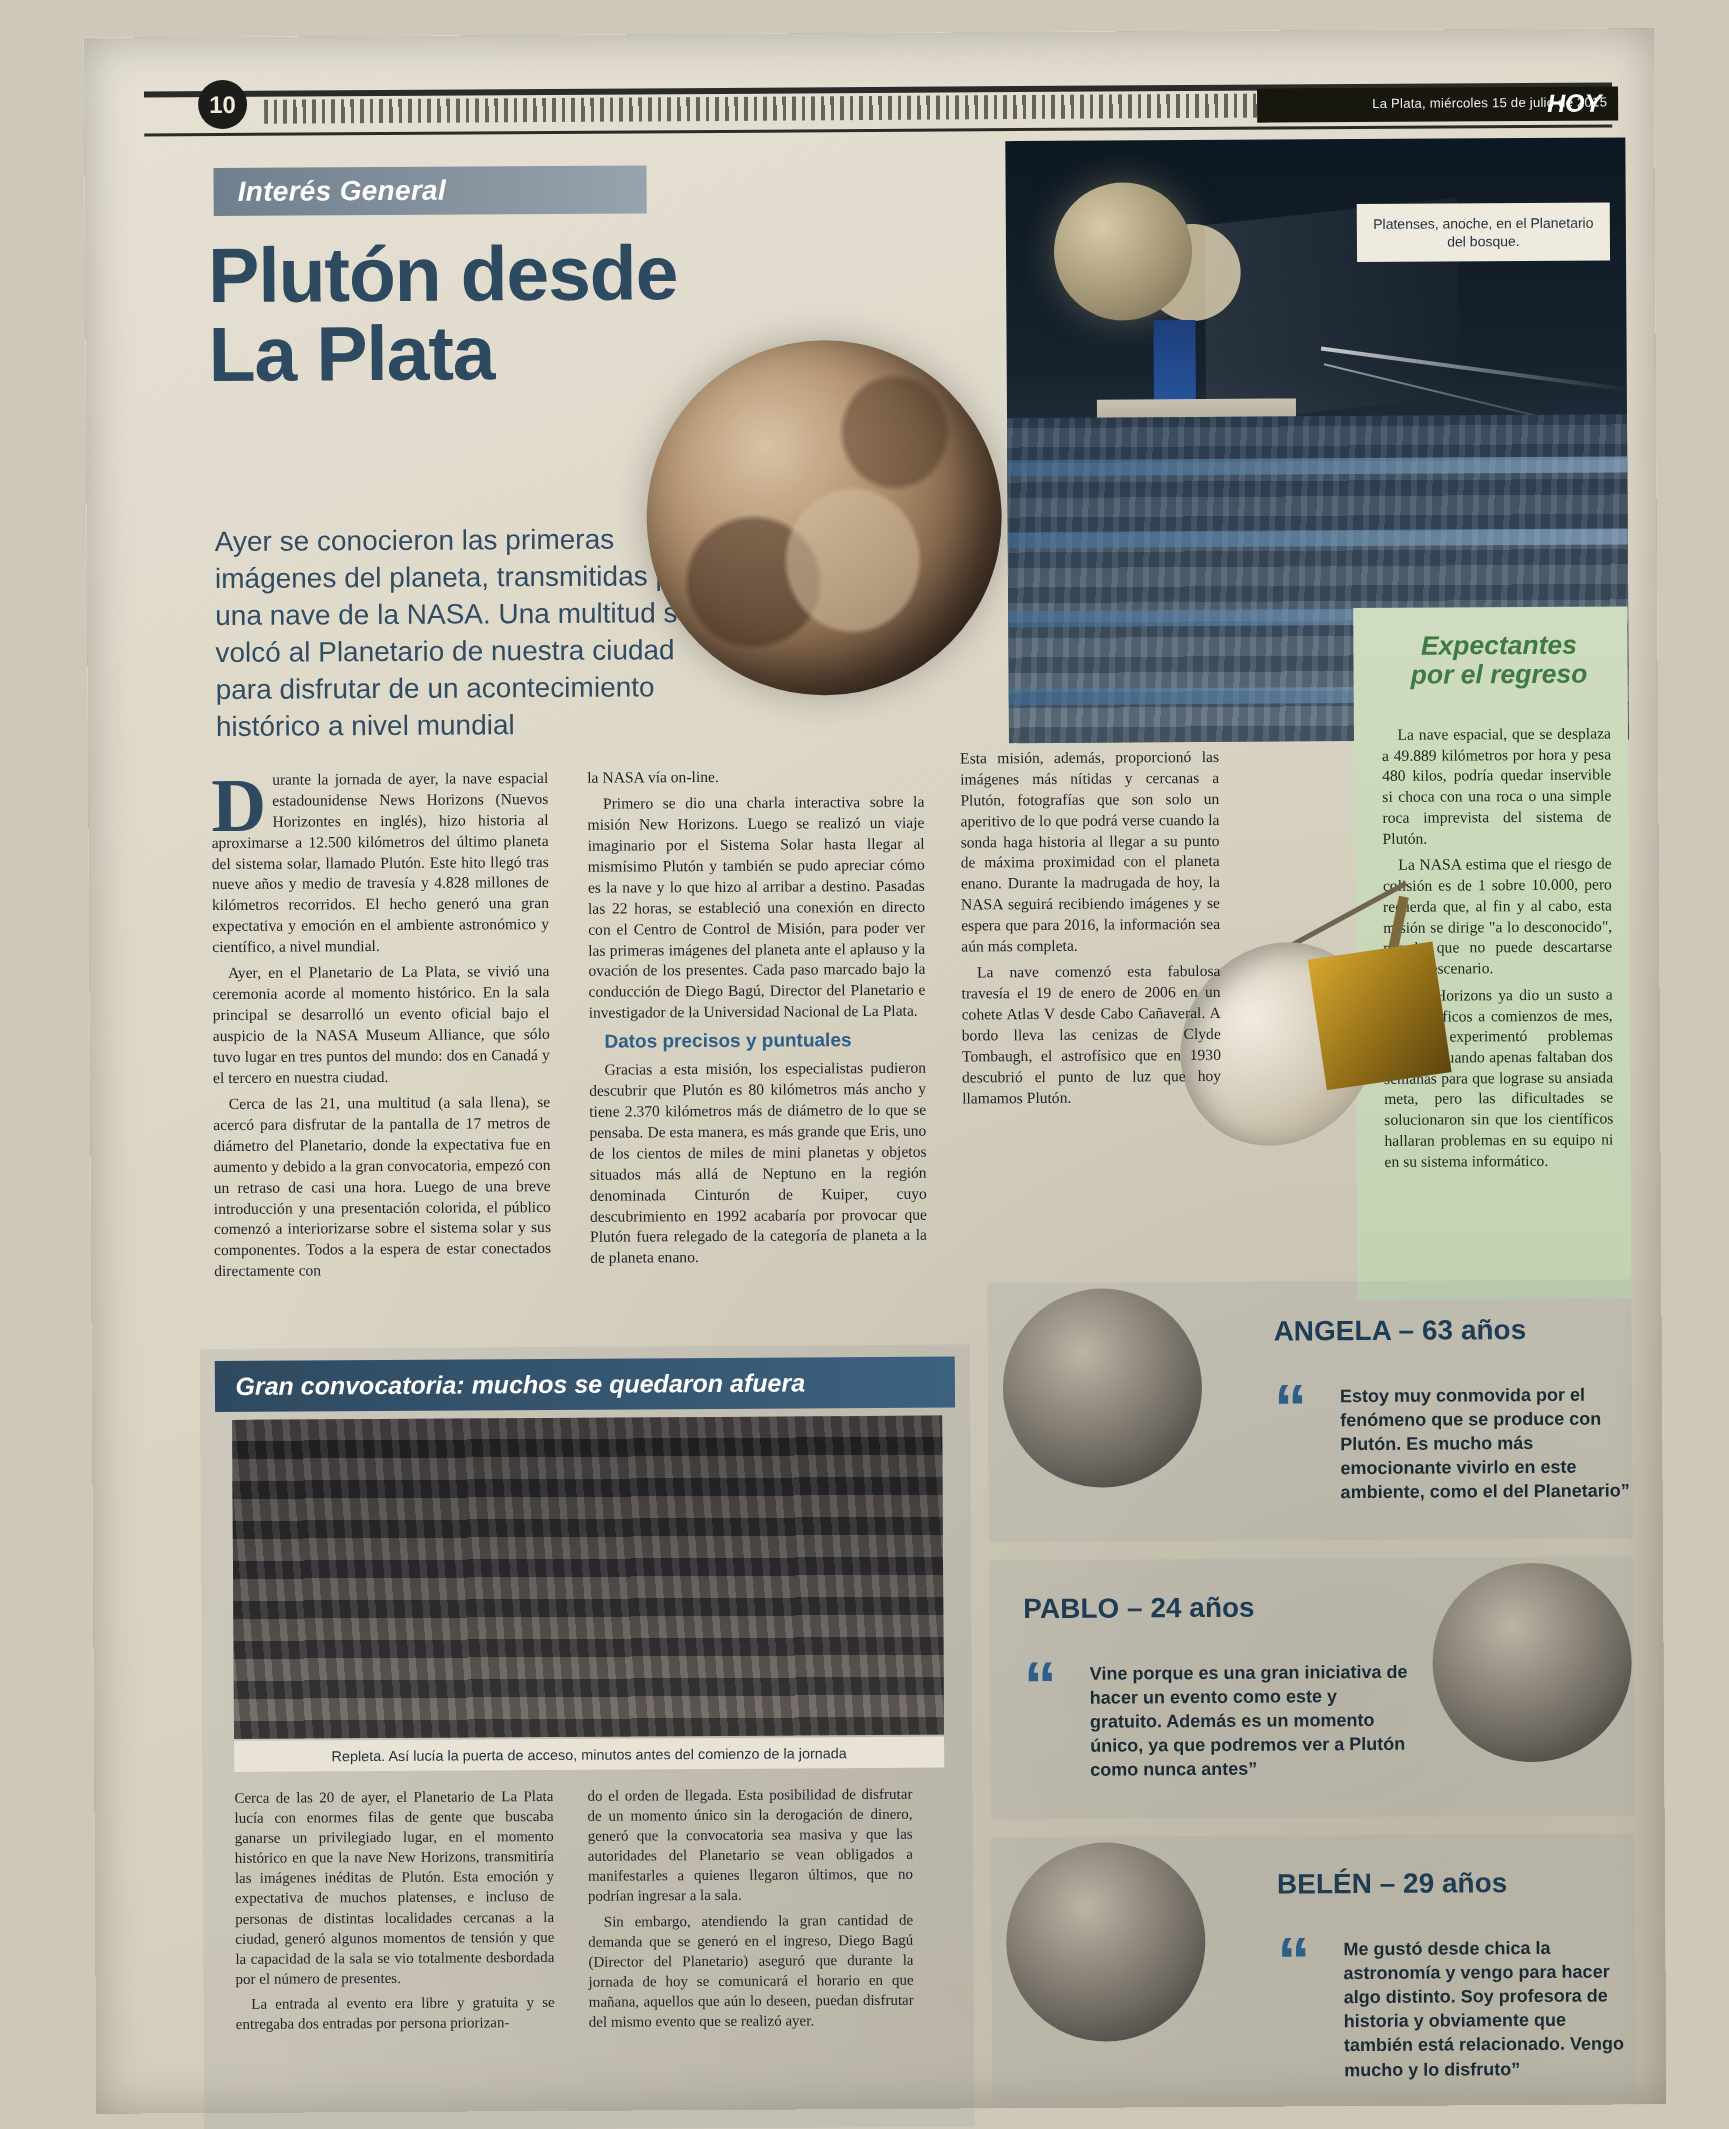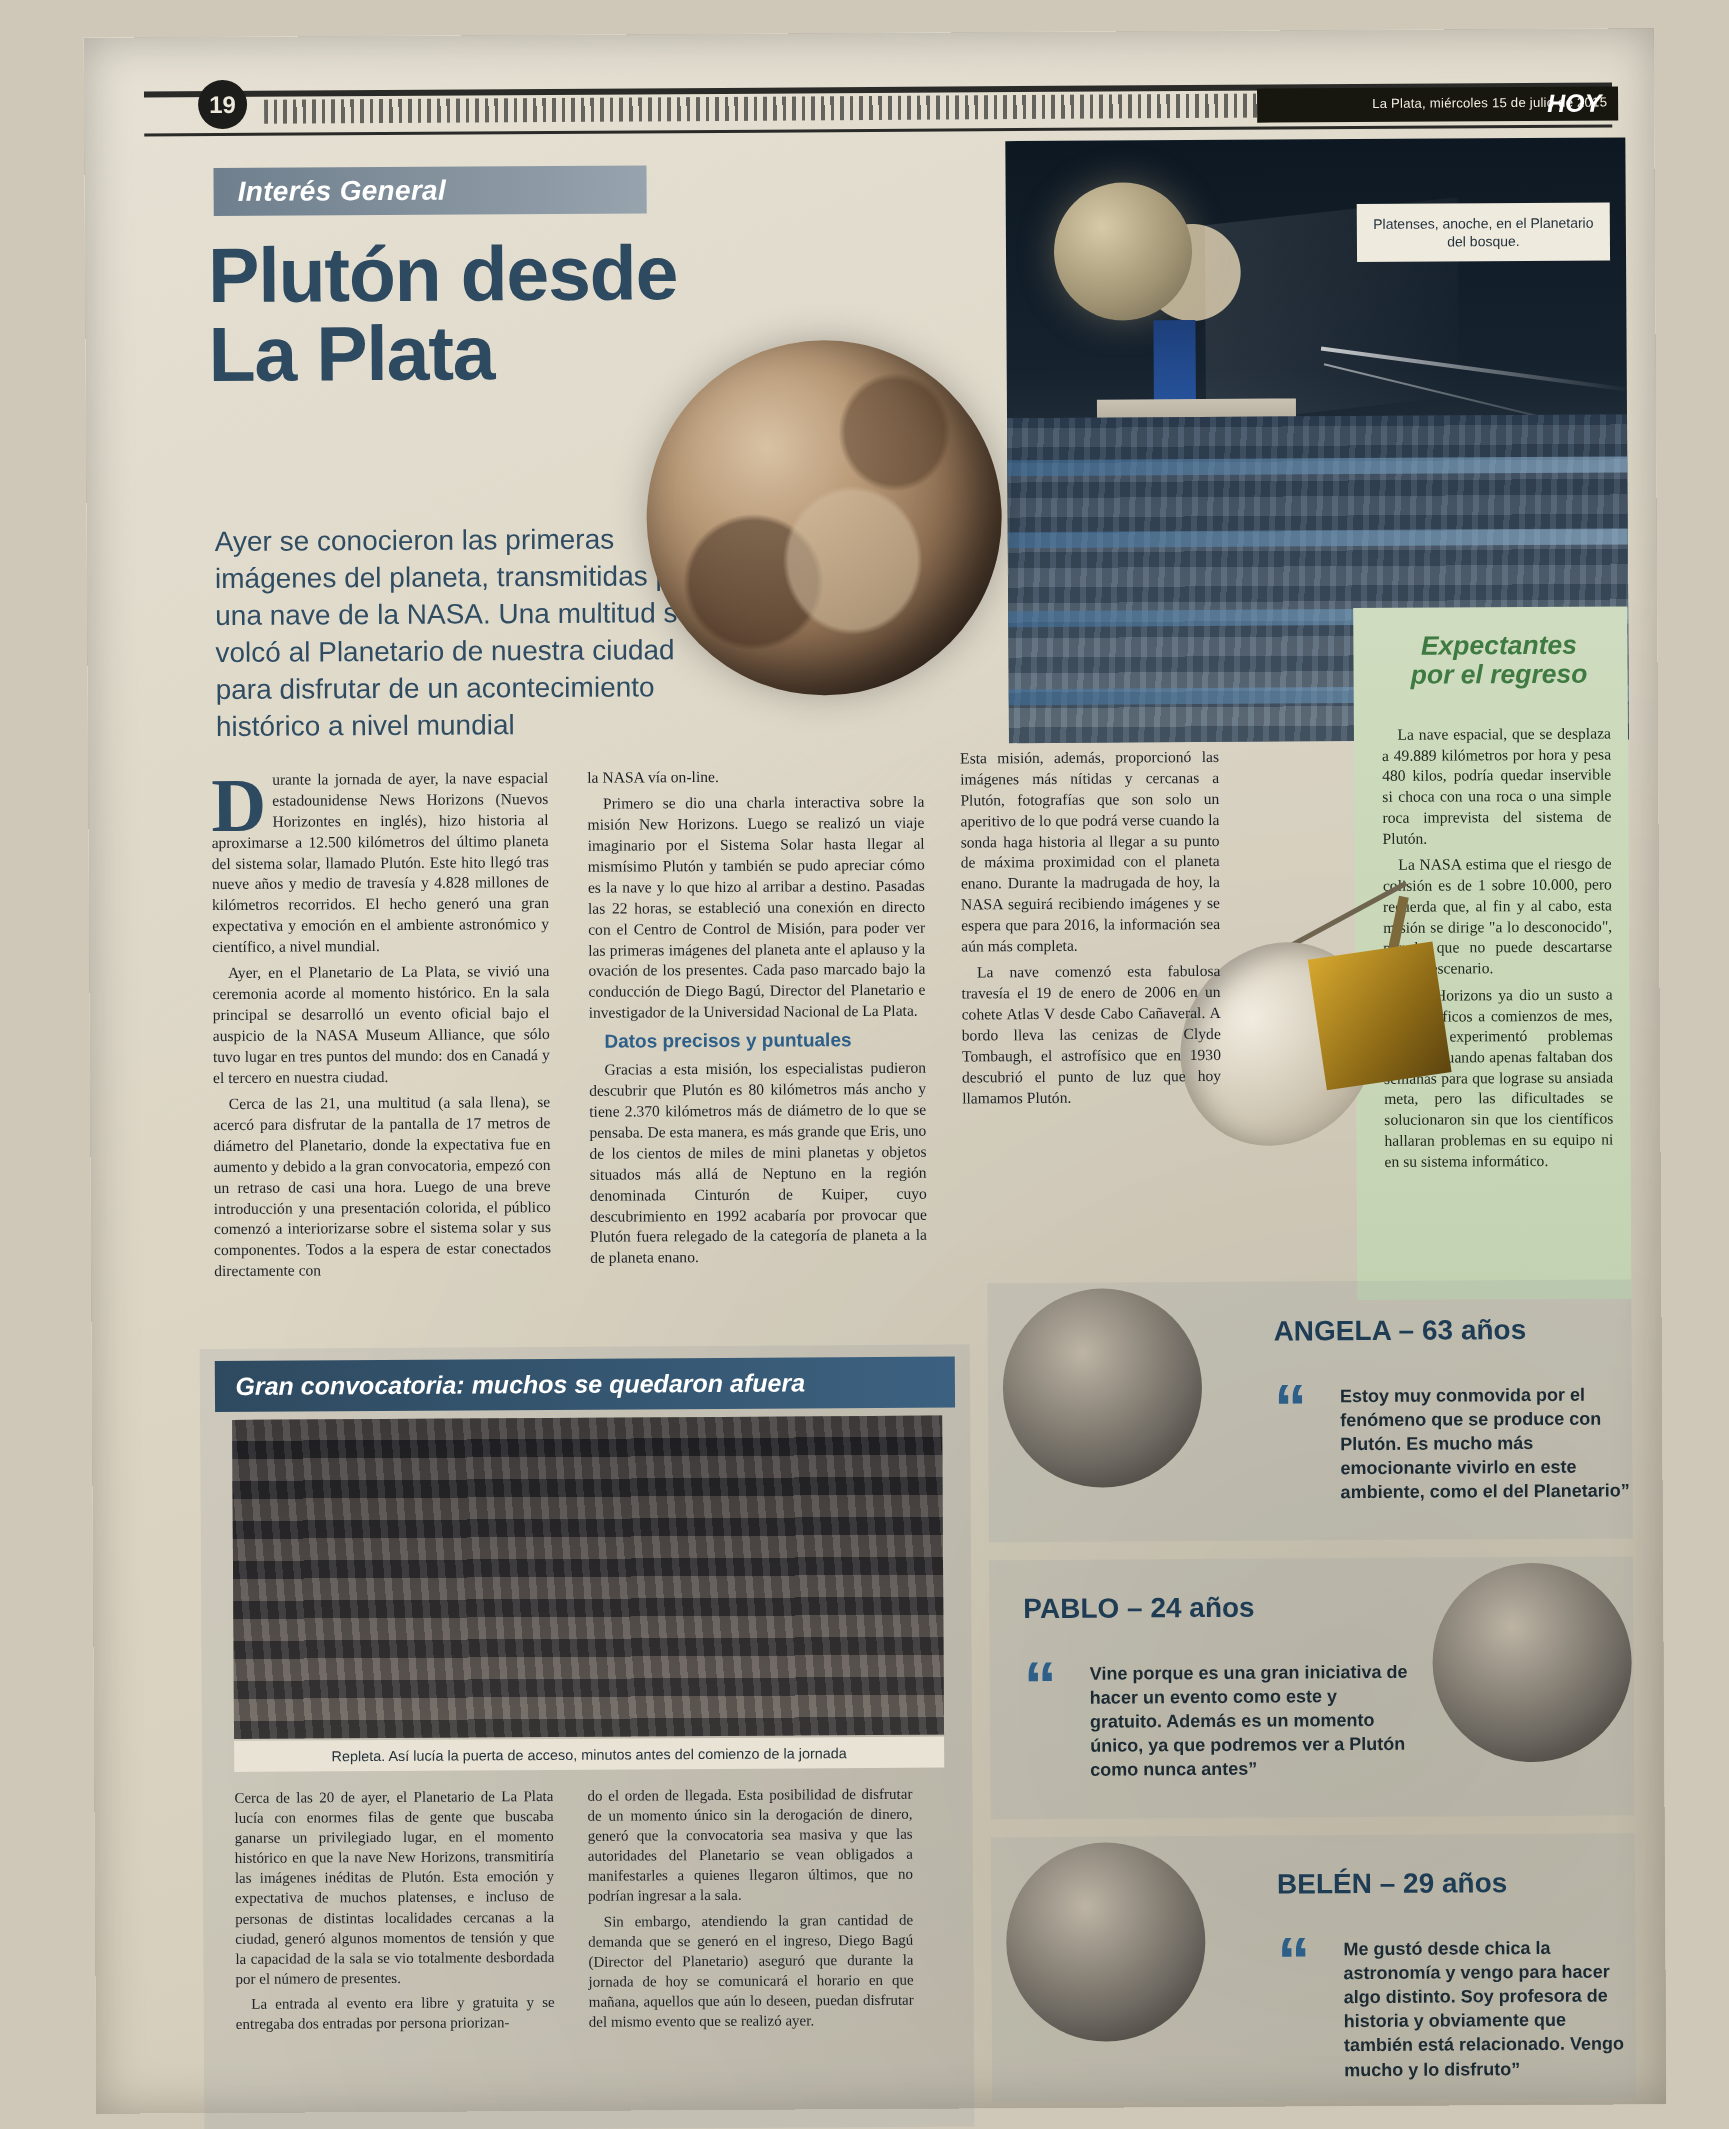--- a/index.html
+++ b/index.html
@@ -238,21 +238,21 @@
 </head>
 <body>
 
 <div id="paper">
   <div id="grain"></div>
 
   <div class="mast-rule"></div>
   <div class="mast-dots"></div>
   <div class="mast-black"></div>
   <div class="mast-rule2"></div>
-  <div class="pagenum">19</div>
+  <div class="pagenum">10</div>
   <div class="mast-date">La Plata, miércoles 15 de julio de 2015</div>
   <div class="mast-logo">
     <span>HOY</span>
   </div>
 
   <div class="section-flag">
     <span>Interés General</span>
   </div>
 
   <div class="headline">

